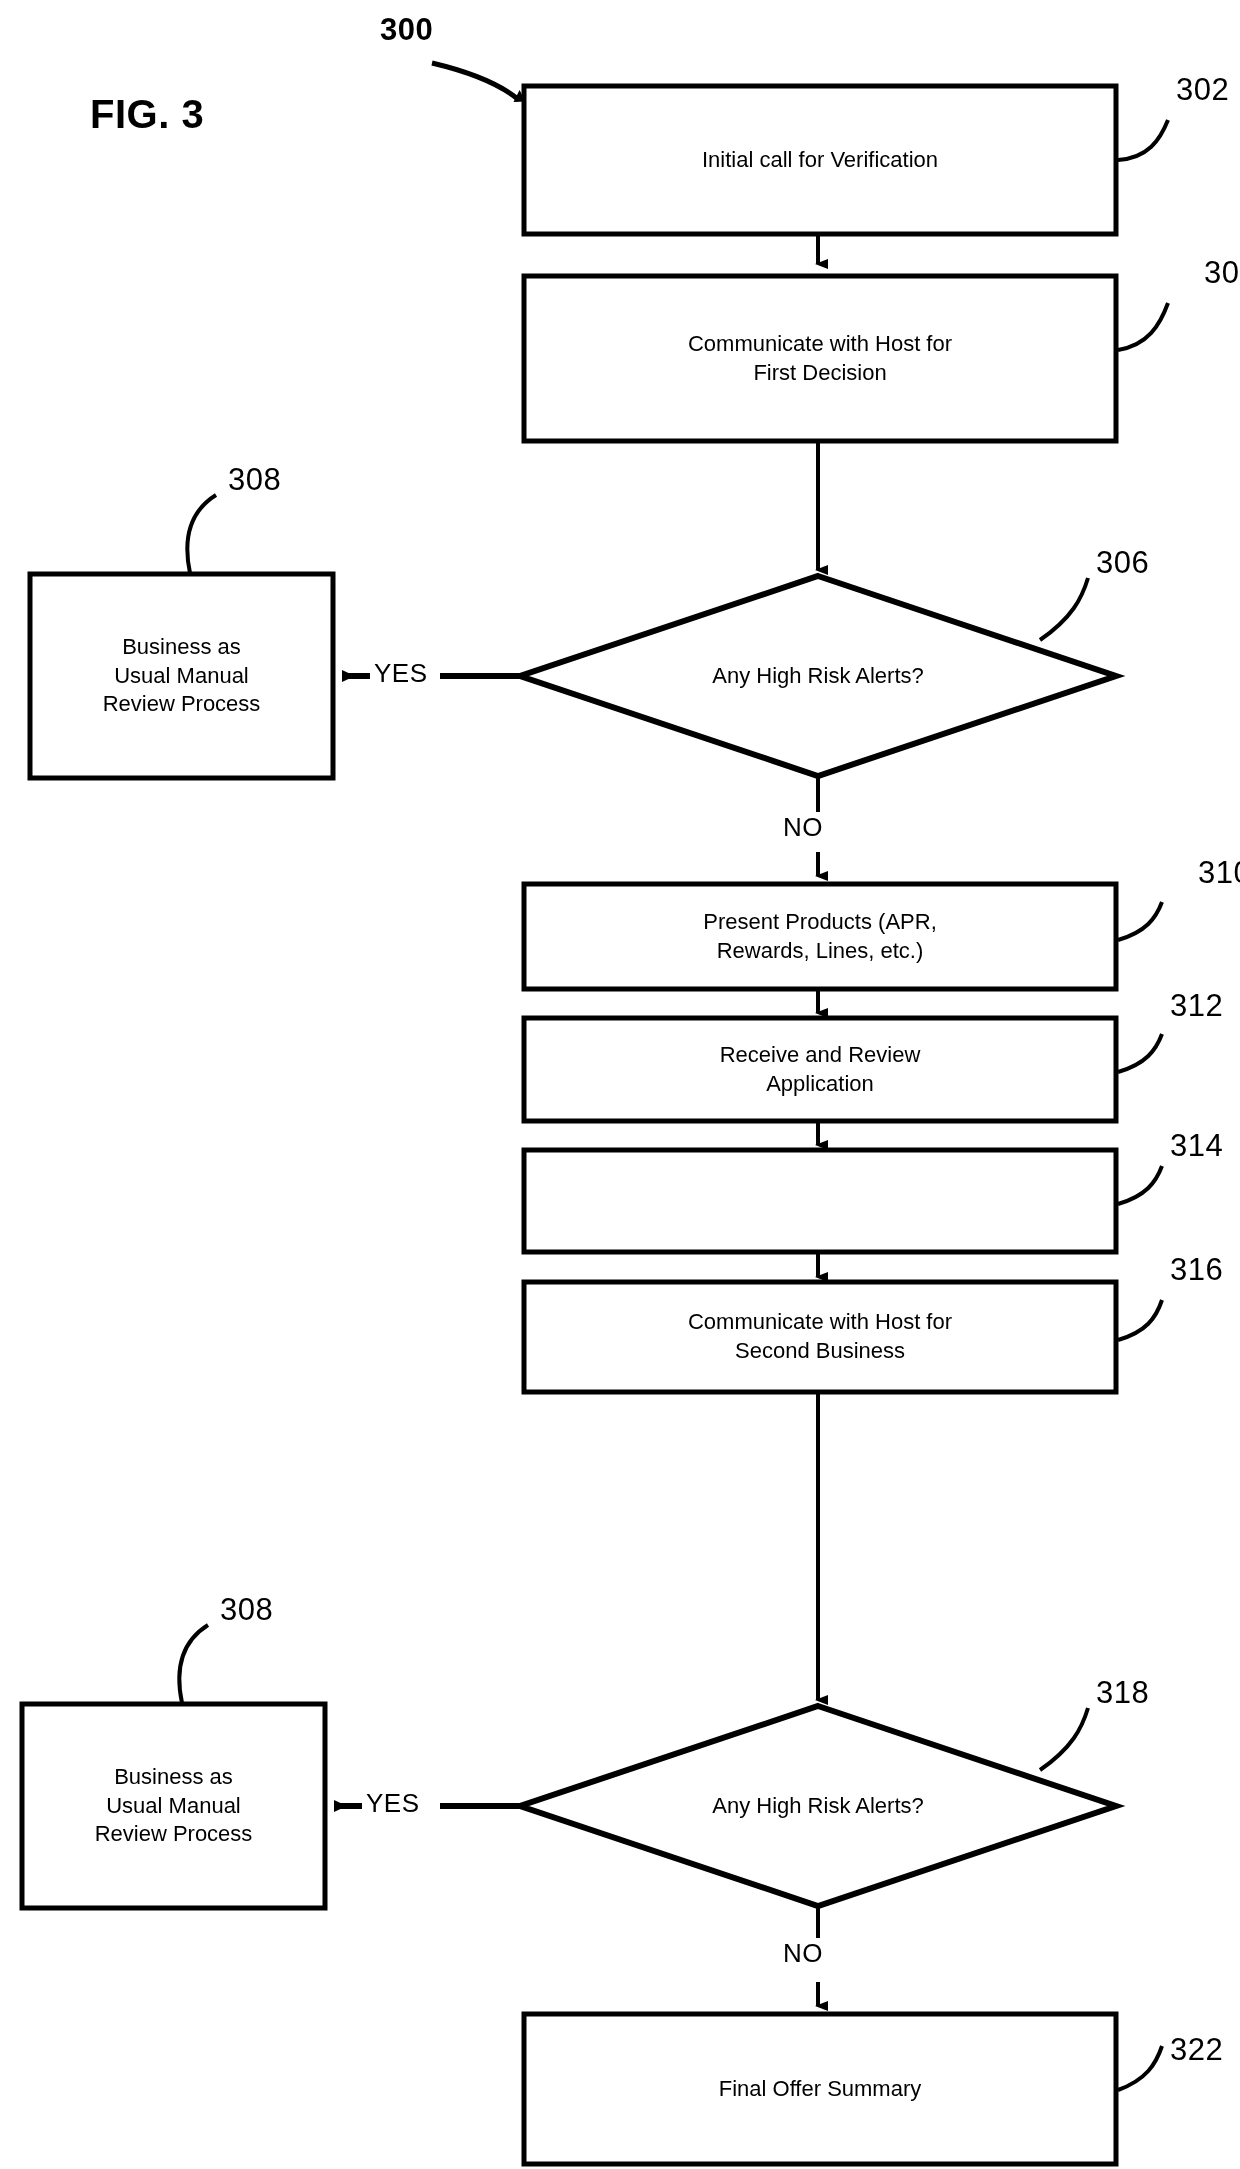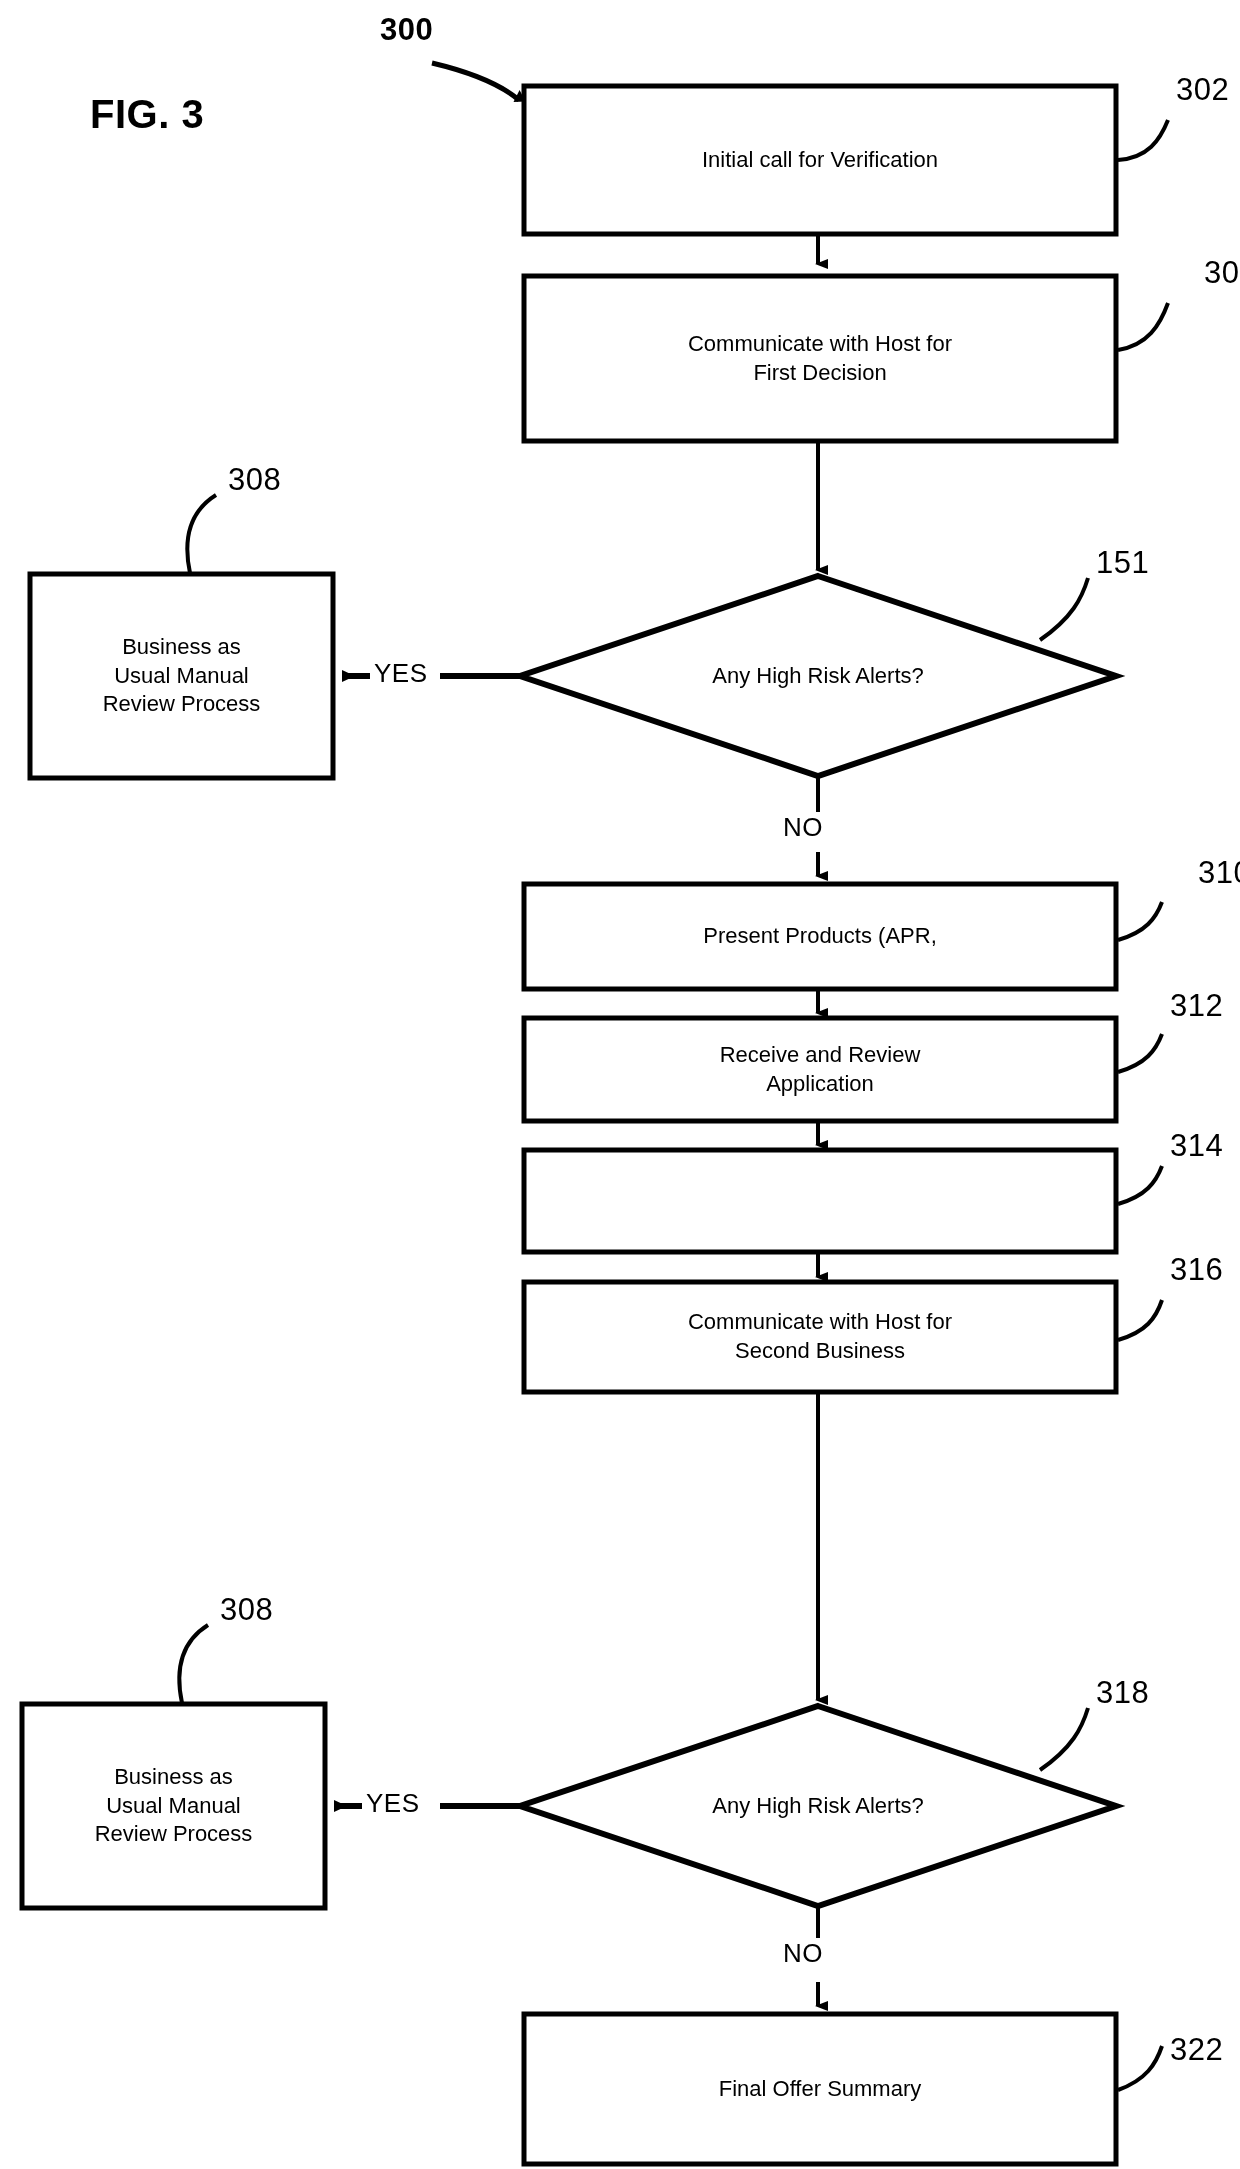--- a/index.html
+++ b/index.html
@@ -158,38 +158,39 @@
       <span>First Decision</span>
     </div>
   </div>
   <div class="ref-num" style="left:1204px; top:255px;">304</div>
 
   <div class="node-text" style="left:618px; top:646px; width:400px; height:60px;">
     <div>
       <span>Any High Risk Alerts?</span>
     </div>
   </div>
-  <div class="ref-num" style="left:1096px; top:545px;">151</div>
+  <div class="ref-num" style="left:1096px; top:545px;">306</div>
 
   <div class="node-text" style="left:30px; top:574px; width:303px; height:204px;">
     <div>
       <span>Business as</span>
       <span>Usual Manual</span>
       <span>Review Process</span>
     </div>
   </div>
   <div class="ref-num" style="left:228px; top:462px;">308</div>
 
   <div class="edge-label" style="left:374px; top:658px; width:70px;">YES</div>
 
   <div class="edge-label" style="left:783px; top:812px; width:70px;">NO</div>
 
   <div class="node-text" style="left:524px; top:884px; width:592px; height:105px;">
     <div>
       <span>Present Products (APR,</span>
+      <span>Rewards, Lines, etc.)</span>
     </div>
   </div>
   <div class="ref-num" style="left:1170px; top:855px;margin-left:28px;">310</div>
 
   <div class="node-text" style="left:524px; top:1018px; width:592px; height:103px;">
     <div>
       <span>Receive and Review</span>
       <span>Application</span>
     </div>
   </div>

